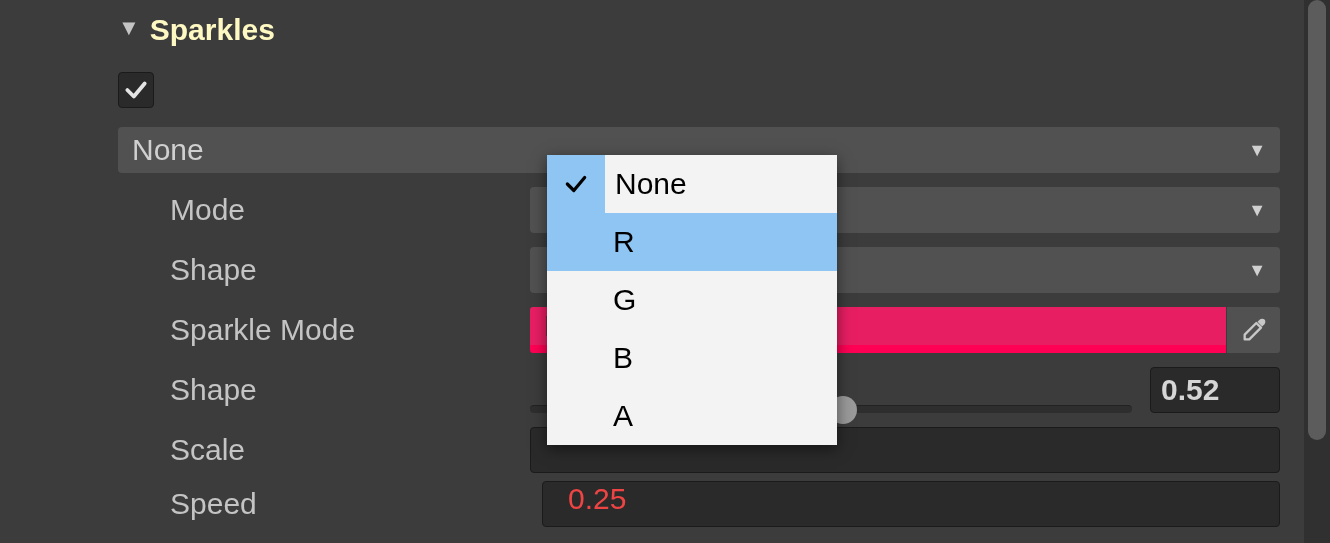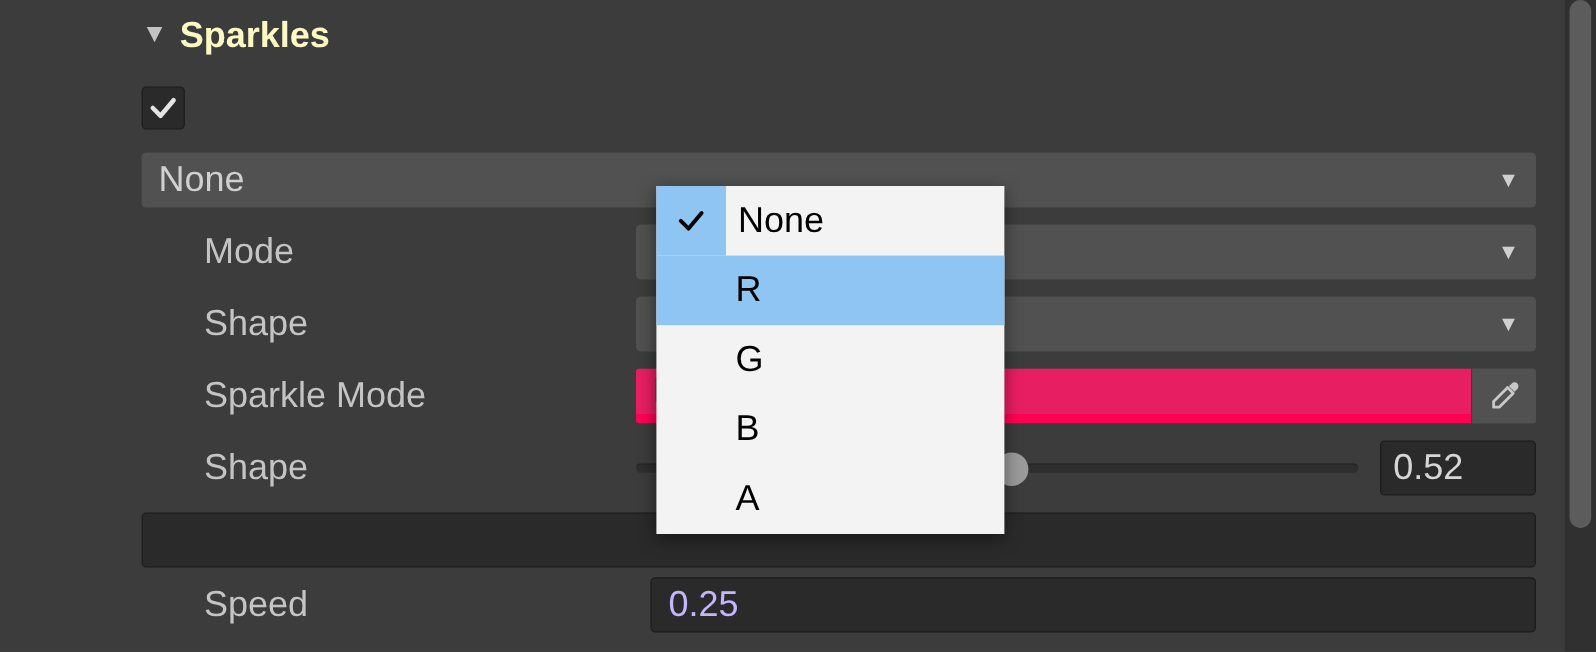--- a/index.html
+++ b/index.html
@@ -114,21 +114,21 @@
     background: #515151;
     border-radius: 0 3px 3px 0;
     display: flex; align-items: center; justify-content: center;
     border-left: 1px solid #3c3c3c;
   }
   .eyedrop svg { width: 28px; height: 28px; }
 
   
   .slider-wrap {
     width: 100%;
-    display: flex; align-items: center; gap: 18px;
+    display: flex; align-items: flex-end; gap: 18px; font-weight: bold;
   }
   .slider-track {
     flex: 1;
     height: 8px;
     background: #2e2e2e;
     border-top: 1px solid #222;
     border-radius: 4px;
     position: relative;
   }
   .slider-thumb {
@@ -149,23 +149,23 @@
     color: #d6d6d6;
   }
 
   
   .num-field {
     background: #2a2a2a;
     border: 1px solid #1b1b1b;
     border-radius: 4px;
     height: 46px;
     width: 100%;
-    display: flex; align-items: center;
-    padding-left: 14px;
-    color: #c4b5fd;
+    display: flex; 
+    padding-left: 25px;
+    color: #ef4444;
   }
 
   
   .popup {
     position: absolute;
     left: 547px; top: 155px;
     width: 290px;
     background: #f3f3f3;
     box-shadow: 0 4px 14px rgba(0,0,0,0.5);
     z-index: 10;
@@ -267,20 +267,23 @@
           <div class="slider-thumb" id="size-thumb" style="left: 52%;"></div>
         </div>
         <div class="slider-value">
           <span>0.52</span>
         </div>
       </div>
     </div>
   </div>
 
   <div class="row">
+    <div class="label-col">
+        <span>Scale</span>
+      </div>
     <div class="field-col">
       <div class="num-field"></div>
     </div>
   </div>
 
   <div class="row" style="height:48px;gap:12px;">
     <div class="label-col">
         <span>Speed</span>
       </div>
     <div class="field-col">

